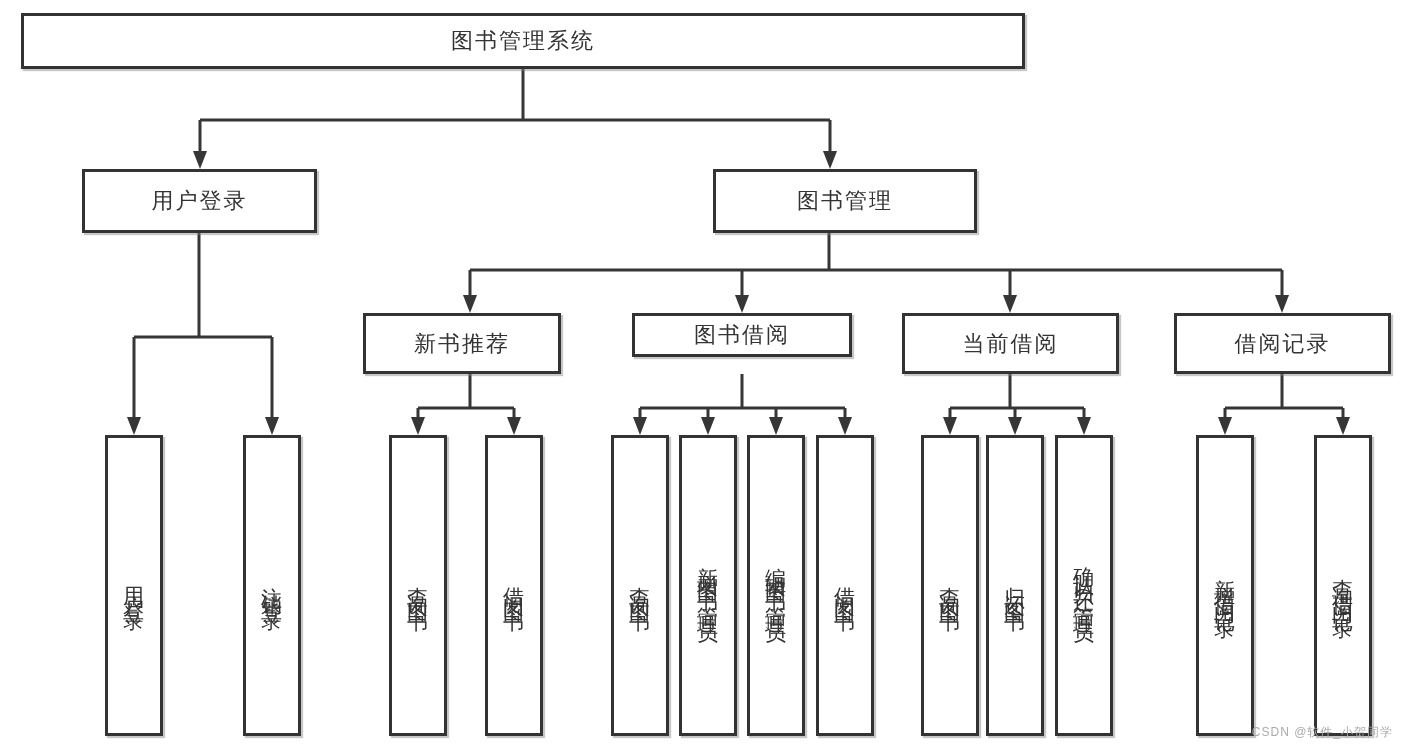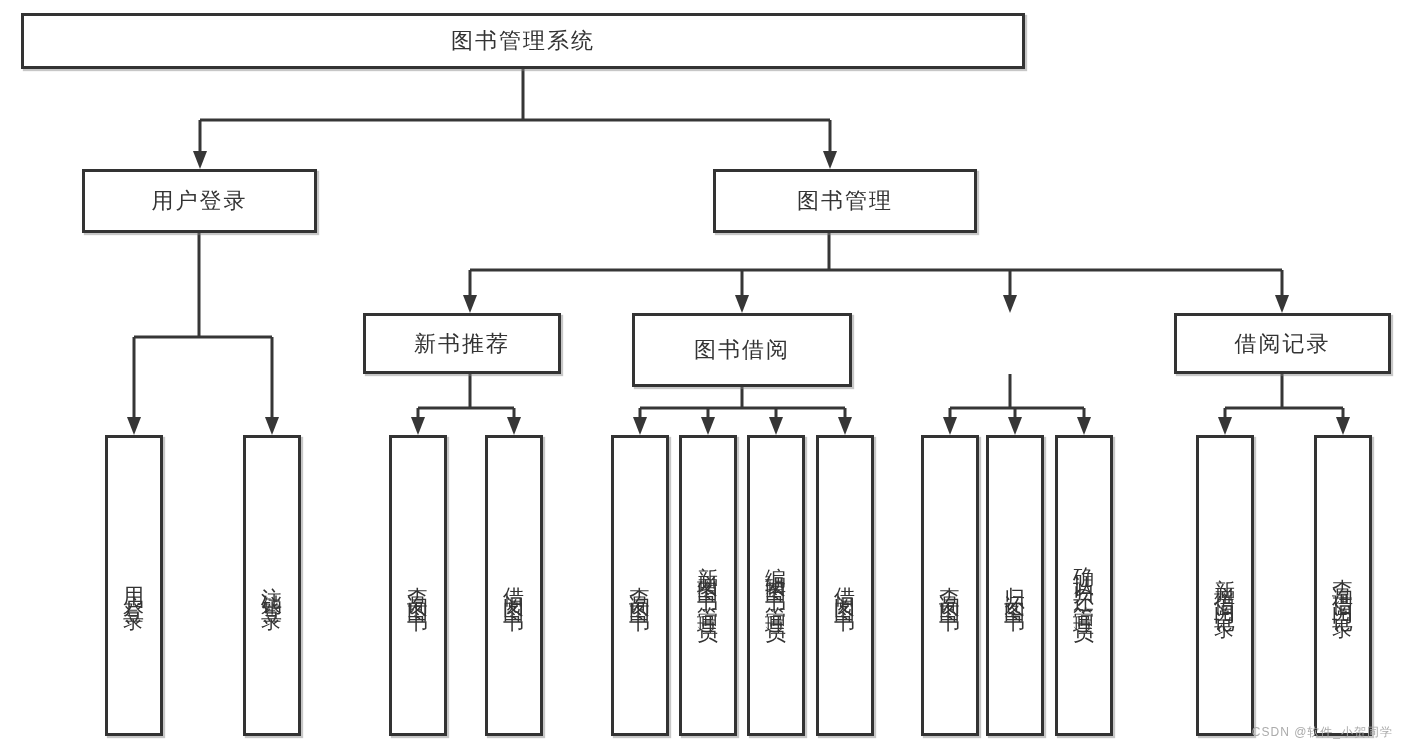--- a/index.html
+++ b/index.html
@@ -68,22 +68,25 @@
   <div class="node hnode" style="left:82px;top:169px;width:235px;height:64px;">
     <span>用户登录</span>
   </div>
   <div class="node hnode" style="left:713px;top:169px;width:264px;height:64px;">
     <span>图书管理</span>
   </div>
 
   <div class="node hnode" style="left:363px;top:313px;width:198px;height:61px;">
     <span>新书推荐</span>
   </div>
-  <div class="node hnode" style="left:632px;top:313px;width:220px;height:74px;">
+  <div class="node hnode" style="left:632px;top:313px;width:220px;height:44px;">
     <span>图书借阅</span>
+  </div>
+  <div class="node hnode" style="left:902px;top:313px;width:217px;height:61px;">
+    <span>当前借阅</span>
   </div>
   <div class="node hnode" style="left:1174px;top:313px;width:217px;height:61px;">
     <span>借阅记录</span>
   </div>
 
   <div class="node vnode" style="left:105px;top:435px;width:58px;height:301px;">
     <span class="vtext">用户登录</span>
   </div>
   <div class="node vnode" style="left:243px;top:435px;width:58px;height:301px;">
     <span class="vtext">注销登录</span>

